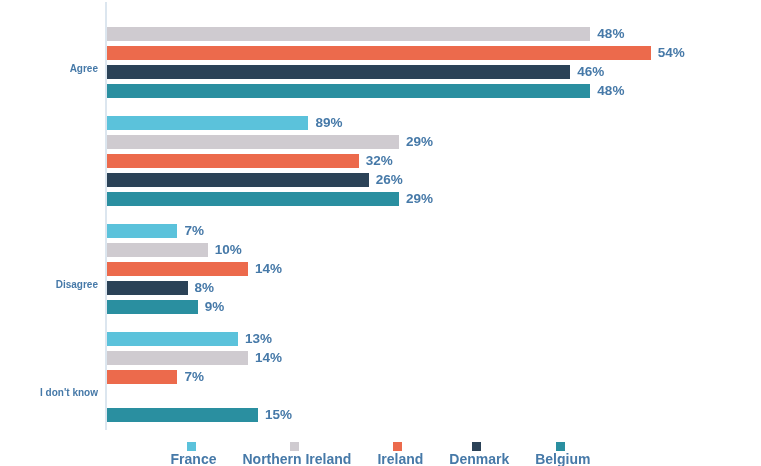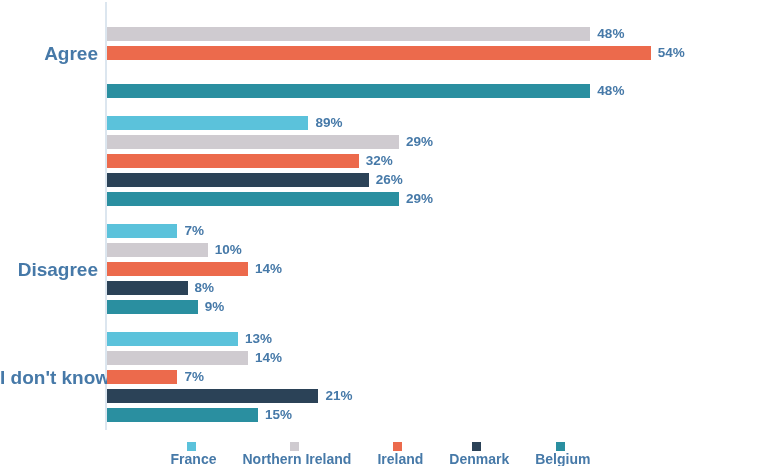--- a/index.html
+++ b/index.html
@@ -45,24 +45,25 @@
     left: 0;
     width: 761px;
   }
 
   .cat-label {
     position: absolute;
     left: 0;
     width: 98px;
     text-align: right;
     color: #4679A8;
-    font-size: 19px;
+    font-size: 10px;
     font-weight: bold;
     font-family: "Liberation Sans", sans-serif;
     white-space: nowrap;
+    margin-top: 20px;
   }
 
   .bar-row {
     position: absolute;
     left: 107px;
     height: 14px;
   }
 
   .bar {
     position: absolute;
@@ -128,20 +129,24 @@
         <div class="cat-group" style="top: 8px; height: 90px;">
           <div class="cat-label" style="top: 35px;">Agree</div>
           <div class="bar-row" style="top: 19px; width: 654px;">
             <div class="bar" title="Northern Ireland — Agree: 48%" style="width: 483.36px; background: rgb(207, 203, 208);"></div>
             <div class="bar-value" style="left: 490.36px;">48%</div>
           </div>
           <div class="bar-row" style="top: 38px; width: 654px;">
             <div class="bar" title="Ireland — Agree: 54%" style="width: 543.78px; background: rgb(236, 106, 76);"></div>
             <div class="bar-value" style="left: 550.78px;">54%</div>
           </div>
+          <div class="bar-row" style="top: 57px; width: 654px;">
+            <div class="bar" title="Denmark — Agree: 46%" style="width: 463.22px; background: rgb(43, 66, 87);"></div>
+            <div class="bar-value" style="left: 470.22px;">46%</div>
+          </div>
           <div class="bar-row" style="top: 76px; width: 654px;">
             <div class="bar" title="Belgium — Agree: 48%" style="width: 483.36px; background: rgb(42, 143, 160);"></div>
             <div class="bar-value" style="left: 490.36px;">48%</div>
           </div>
         </div>
         <div class="cat-group" style="top: 116px; height: 90px;">
           <div class="bar-row" style="top: 0px; width: 654px;">
             <div class="bar" title="France — Neutral: 20%" style="width: 201.4px; background: rgb(91, 194, 219);"></div>
             <div class="bar-value" style="left: 208.4px;">89%</div>
           </div>
@@ -192,24 +197,20 @@
             <div class="bar-value" style="left: 137.91px;">13%</div>
           </div>
           <div class="bar-row" style="top: 19px; width: 654px;">
             <div class="bar" title="Northern Ireland — I don't know: 14%" style="width: 140.98px; background: rgb(207, 203, 208);"></div>
             <div class="bar-value" style="left: 147.98px;">14%</div>
           </div>
           <div class="bar-row" style="top: 38px; width: 654px;">
             <div class="bar" title="Ireland — I don't know: 7%" style="width: 70.49px; background: rgb(236, 106, 76);"></div>
             <div class="bar-value" style="left: 77.49px;">7%</div>
           </div>
-          <div class="bar-row" style="top: 57px; width: 654px;">
-            <div class="bar" title="Denmark — I don't know: 21%" style="width: 211.47px; background: rgb(43, 66, 87);"></div>
-            <div class="bar-value" style="left: 218.47px;">21%</div>
-          </div>
           <div class="bar-row" style="top: 76px; width: 654px;">
             <div class="bar" title="Belgium — I don't know: 15%" style="width: 151.05px; background: rgb(42, 143, 160);"></div>
             <div class="bar-value" style="left: 158.05px;">15%</div>
           </div>
         </div>
       </div>
   </div>
 
   <div id="legend">
       <div class="legend-item">

